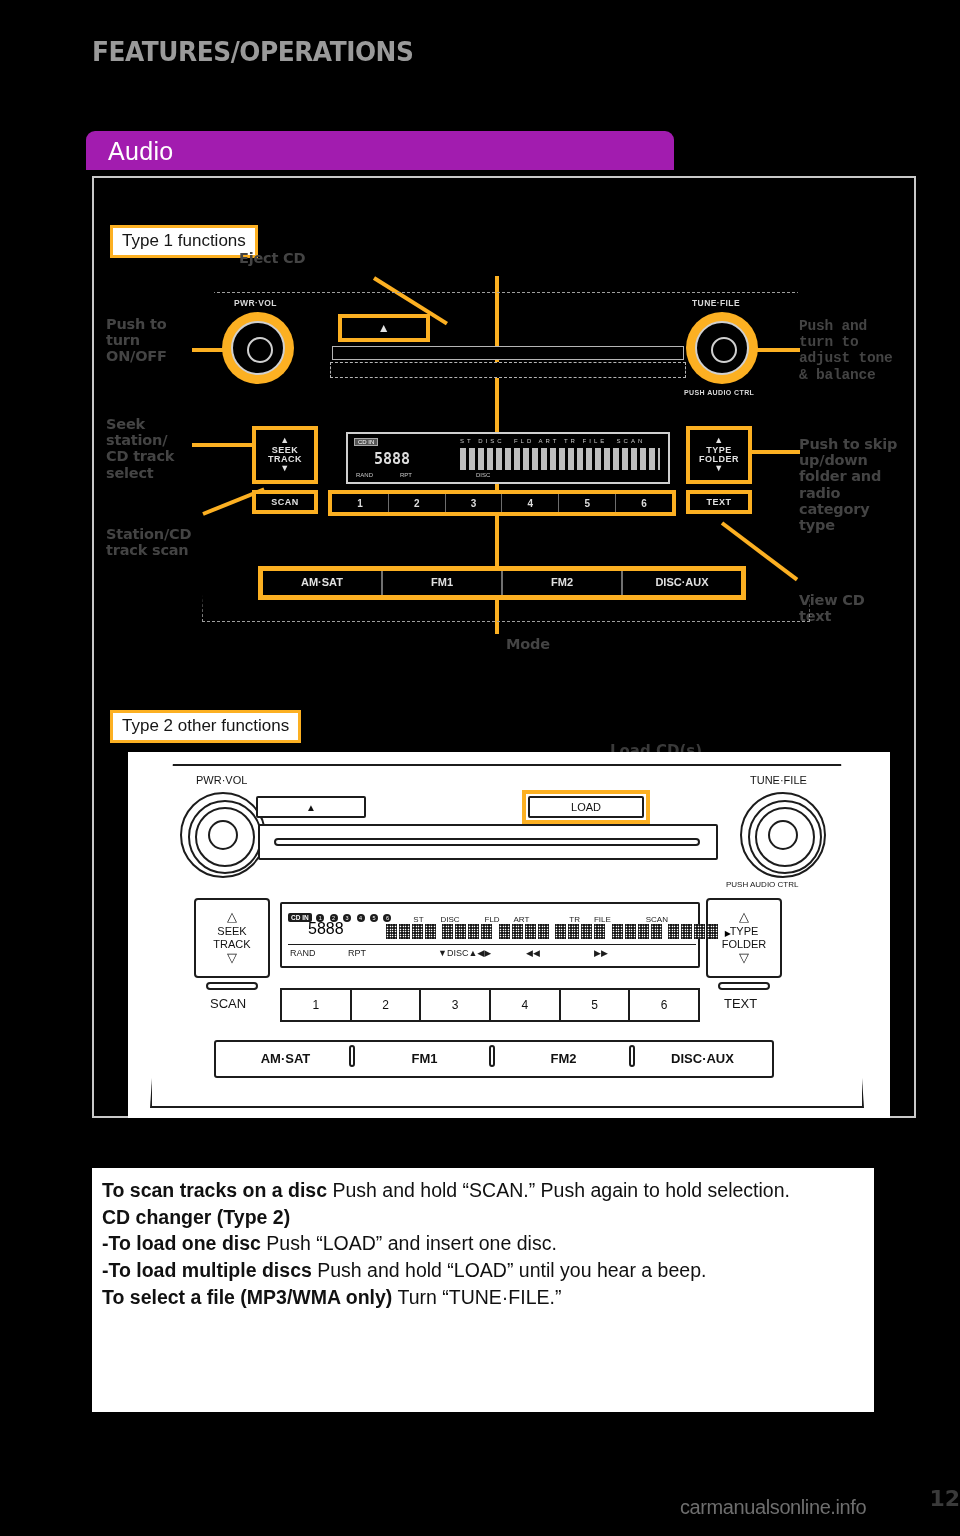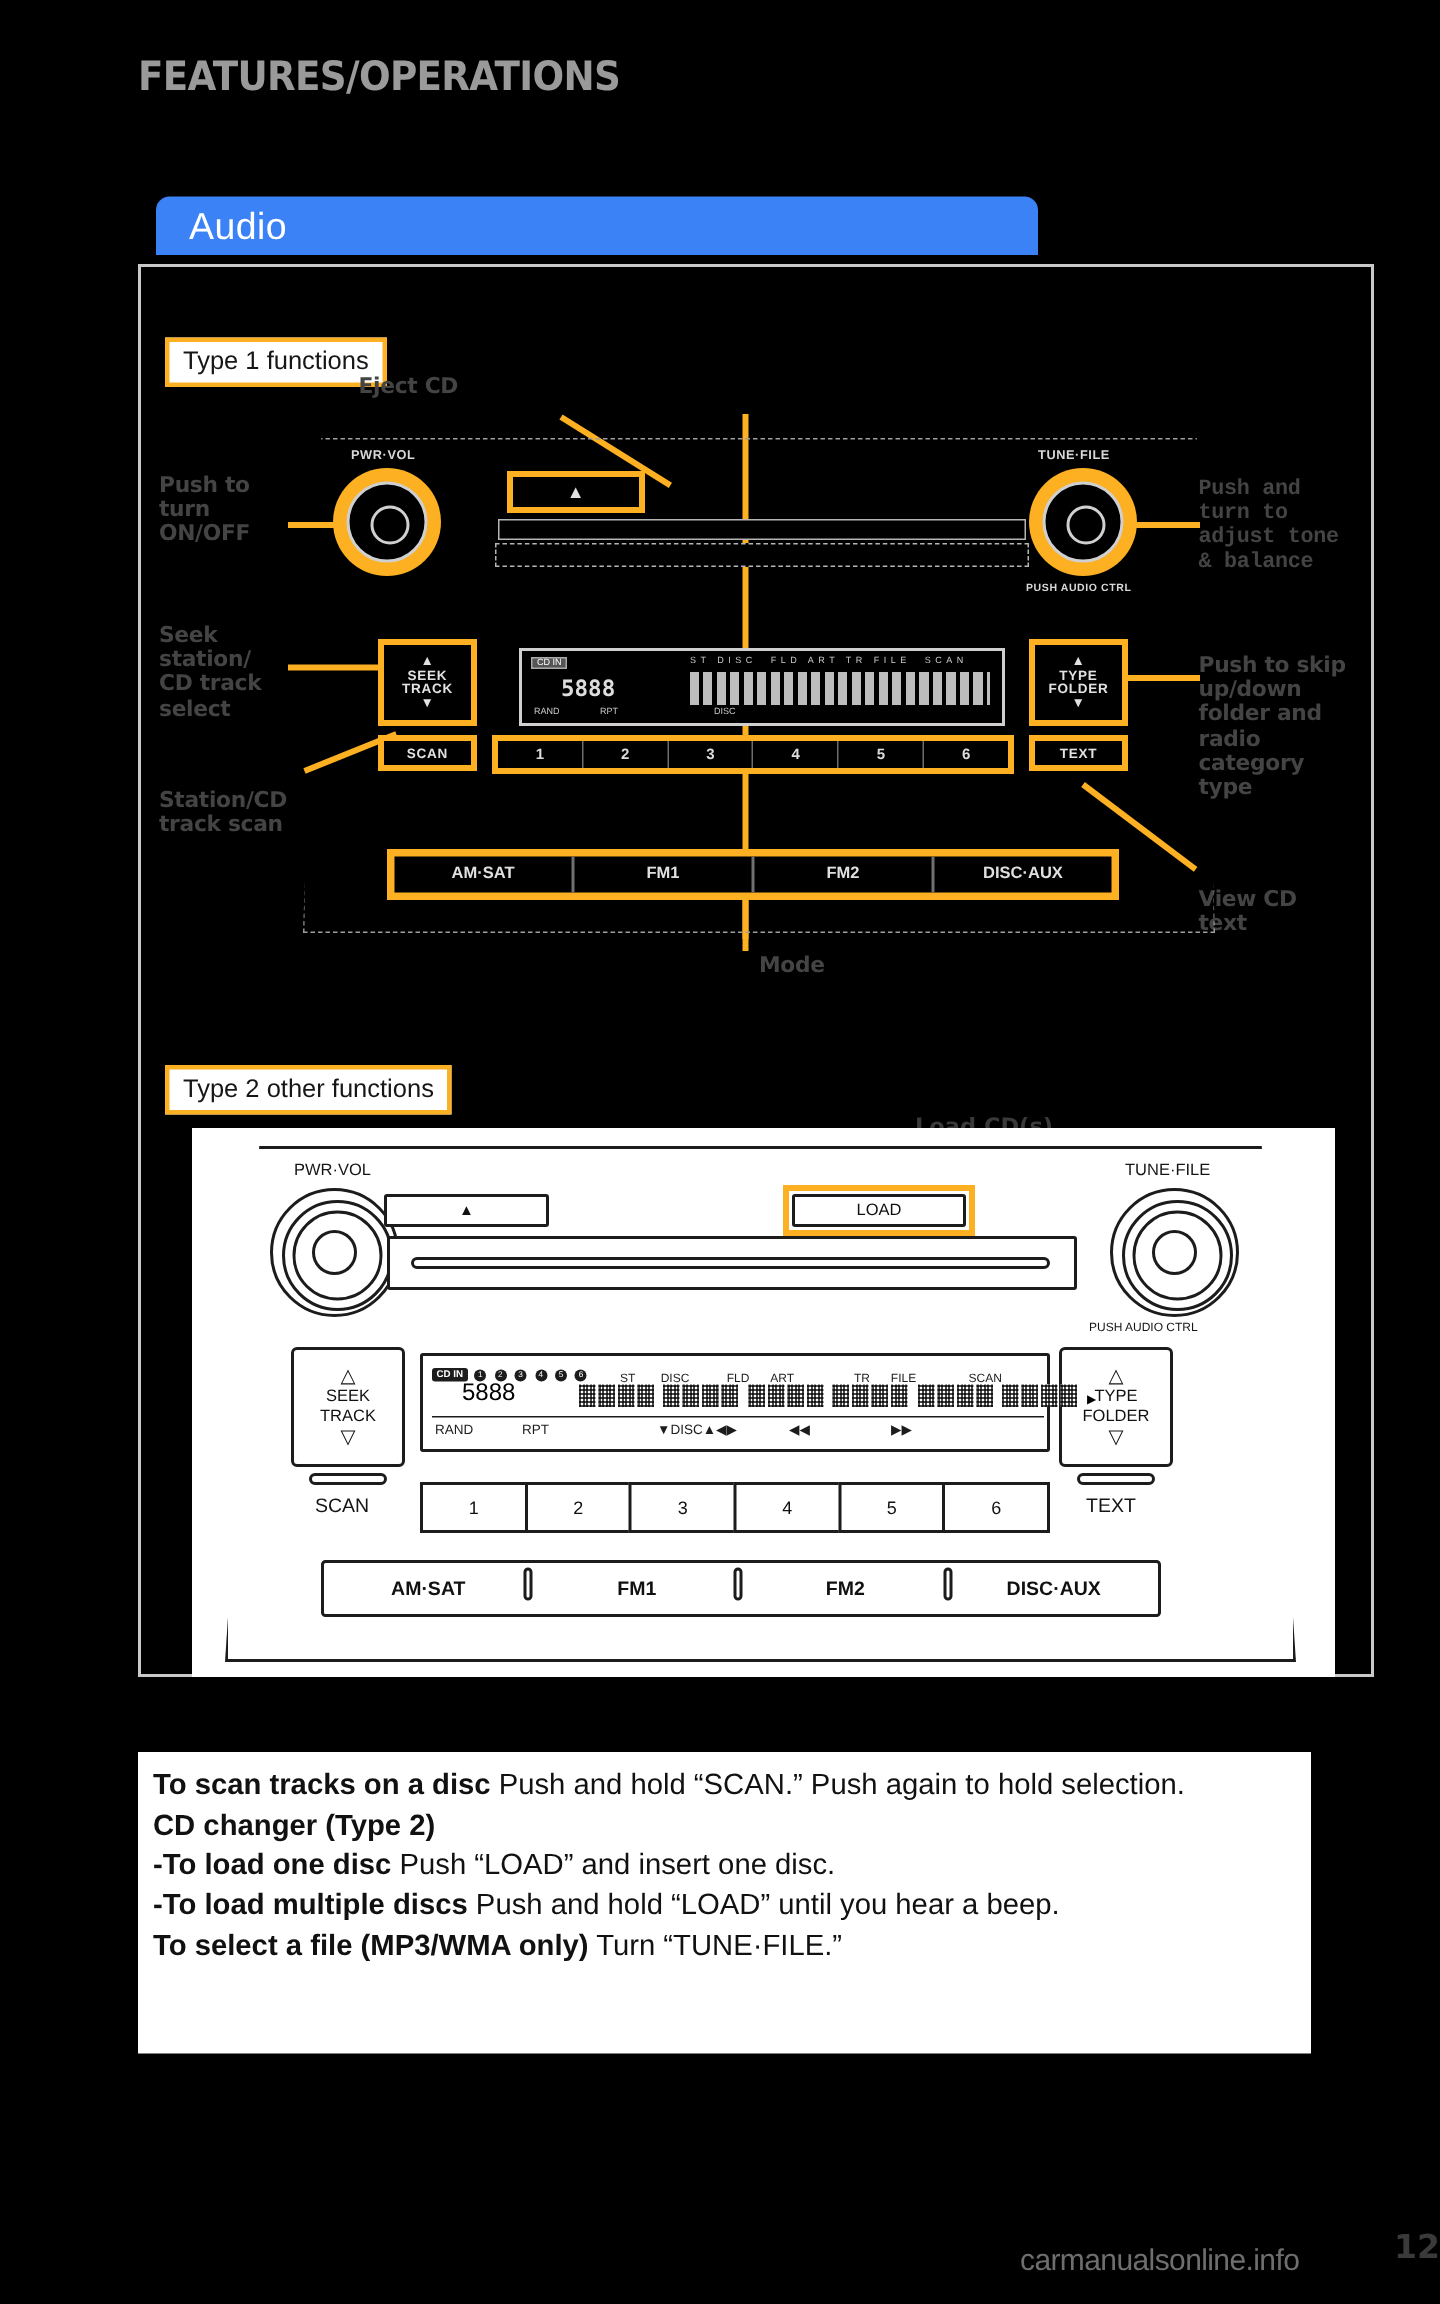--- a/index.html
+++ b/index.html
@@ -15,23 +15,23 @@
   .hdr-title {
     position: absolute; left: 92px; top: 36px;
     font-family: "DejaVu Sans", sans-serif;
     font-weight: bold; font-size: 27px; letter-spacing: -0.5px;
     color: #9a9a9a;
     transform: scaleX(0.92); transform-origin: left center;
   }
 
   
   .audio-banner {
-    position: absolute; left: 104px; top: 131px;
+    position: absolute; left: 86px; top: 131px;
     width: 588px; height: 39px;
-    background: #3b82f6;
+    background: #a21caf;
     border-radius: 9px 9px 0 0;
   }
   .audio-banner span {
     position: absolute; left: 22px; top: 6px;
     color: #ffffff; font-size: 25px; font-weight: 500;
     letter-spacing: 0.3px;
   }
 
   
   .diagram-frame {
@@ -205,21 +205,21 @@
   .sec-head {
     position: absolute; left: 92px; top: 1130px;
     width: 306px; height: 34px; background: #a7a7a7;
   }
   .sec-head span {
     position: absolute; left: 9px; top: 5px;
     color: #ffffff; font-size: 21px; letter-spacing: .2px;
   }
   .body-box {
     position: absolute; left: 92px; top: 1168px;
-    width: 782px; height: 201px; background: #ffffff;
+    width: 782px; height: 244px; background: #ffffff;
     padding: 9px 10px 0 10px;
   }
   .body-box p {
     font-size: 19.5px; color: #111; line-height: 1.37; margin: 0;
   }
   .body-box b { font-weight: bold; }
 
   
   .pagenum {
     position: absolute; left: 0; top: 1486px; width: 960px; text-align: right;

